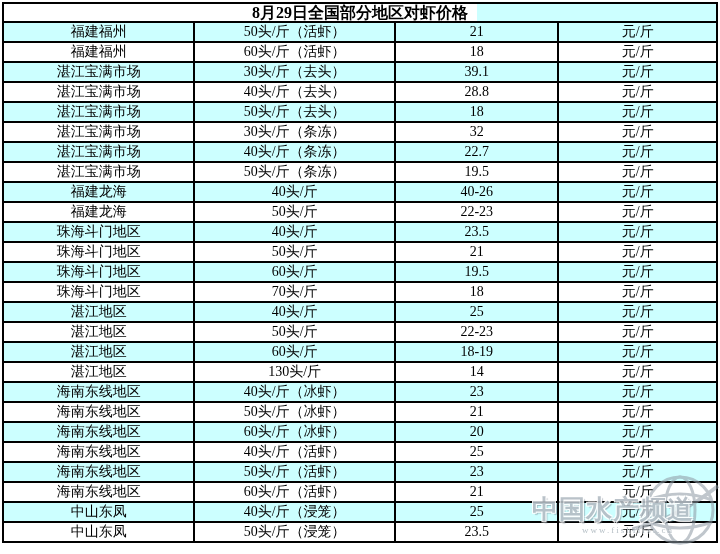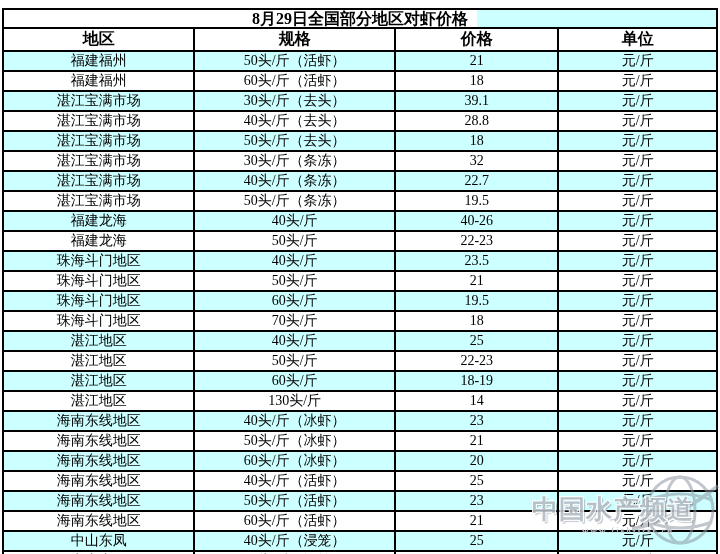--- a/index.html
+++ b/index.html
@@ -5,21 +5,21 @@
   html, body {
     margin: 0; padding: 0;
     width: 720px; height: 554px;
     overflow: hidden;
     background: #ffffff;
     font-family: "Liberation Serif", "DejaVu Serif", serif;
   }
   .sheet {
     position: relative;
     width: 720px; height: 390px;
-    padding: 8px 2px 0 2px;
+    padding: 2px 2px 0 2px;
     box-sizing: border-box;
   }
   table.price-table {
     width: 716px;
     border-collapse: collapse;
     table-layout: fixed;
     border: 2px solid #000;
   }
   .price-table td, .price-table th {
     border: 2px solid #000;
@@ -110,26 +110,20 @@
       <col style="width:22.9%">
       <col style="width:22.2%">
     </colgroup>
     <thead>
       <tr class="title-row">
         <td colspan="4" class="title-cell">
           <div class="title-cyan" style="background: rgb(204, 255, 255);"></div>
           <div class="title-text">8月29日全国部分地区对虾价格</div>
         </td>
       </tr>
-      <tr class="header-row">
-        <th>地区</th>
-        <th>规格</th>
-        <th>价格</th>
-        <th>单位</th>
-      </tr>
     </thead>
     <tbody id="rows-body">
         <tr class="data-row alt">
       <td>福建福州</td>
       <td>50头/斤（活虾）</td>
       <td>21</td>
       <td>元/斤</td>
     </tr>
         <tr class="data-row">
       <td>福建福州</td>

